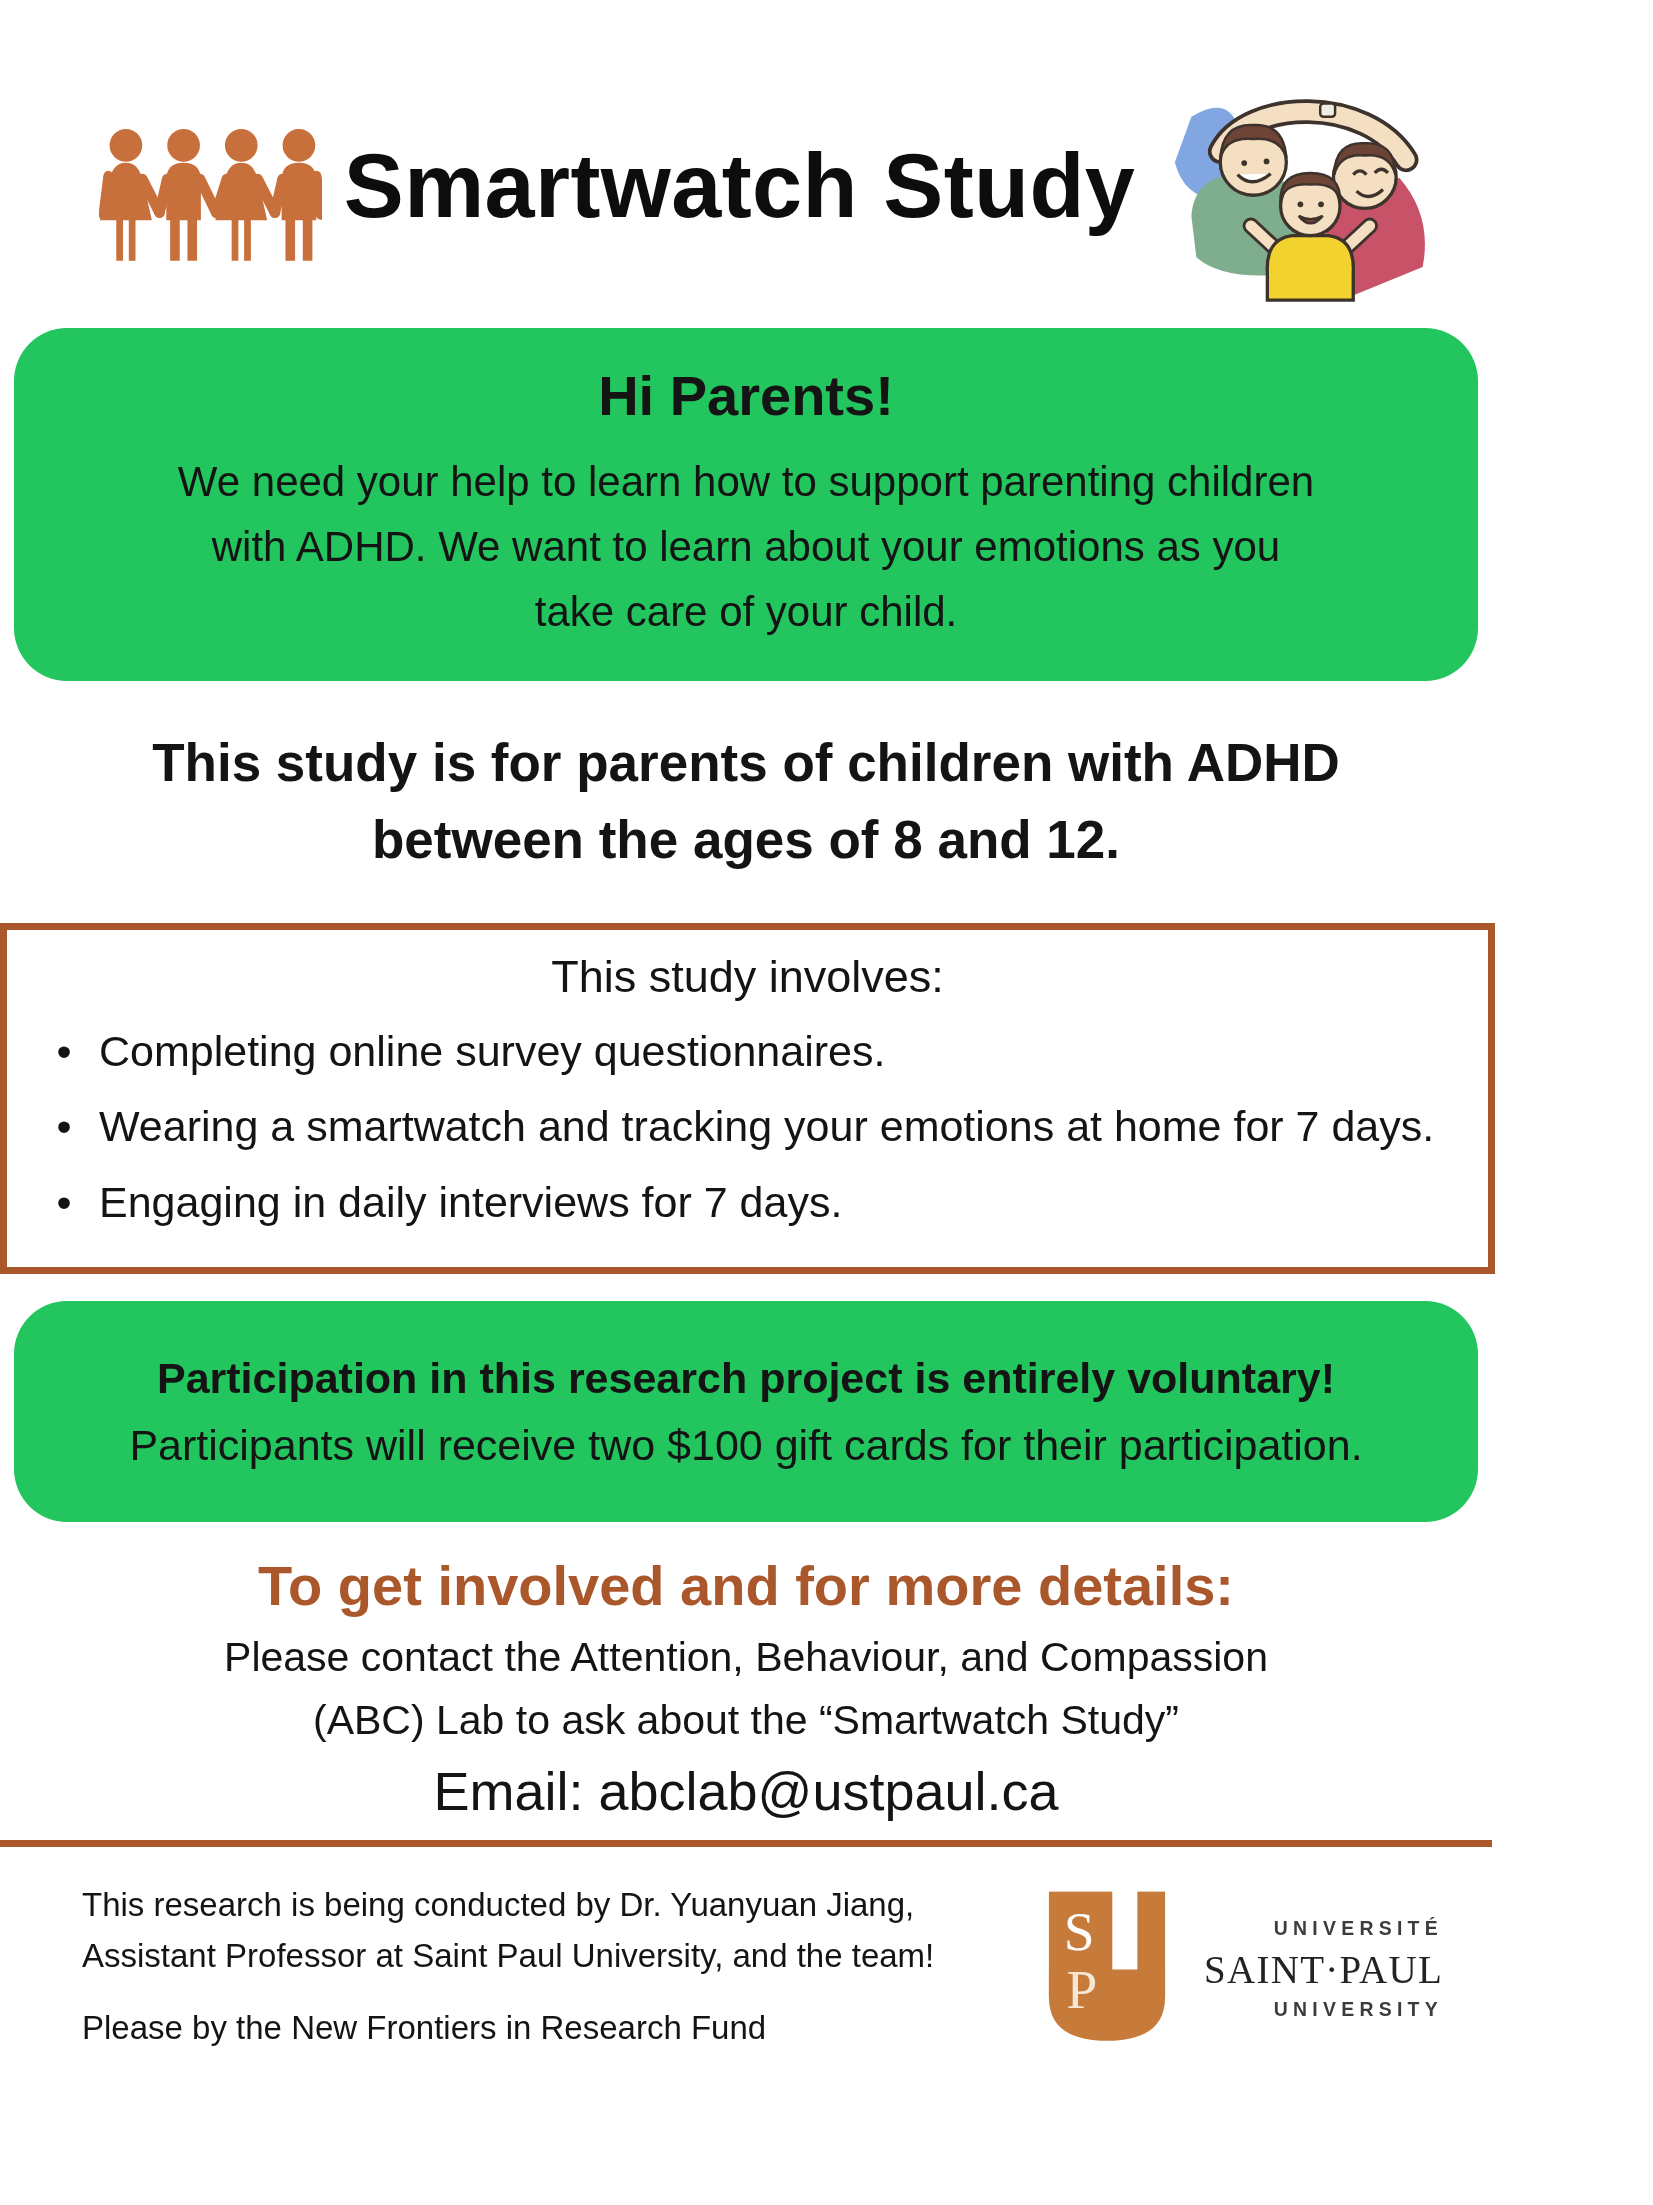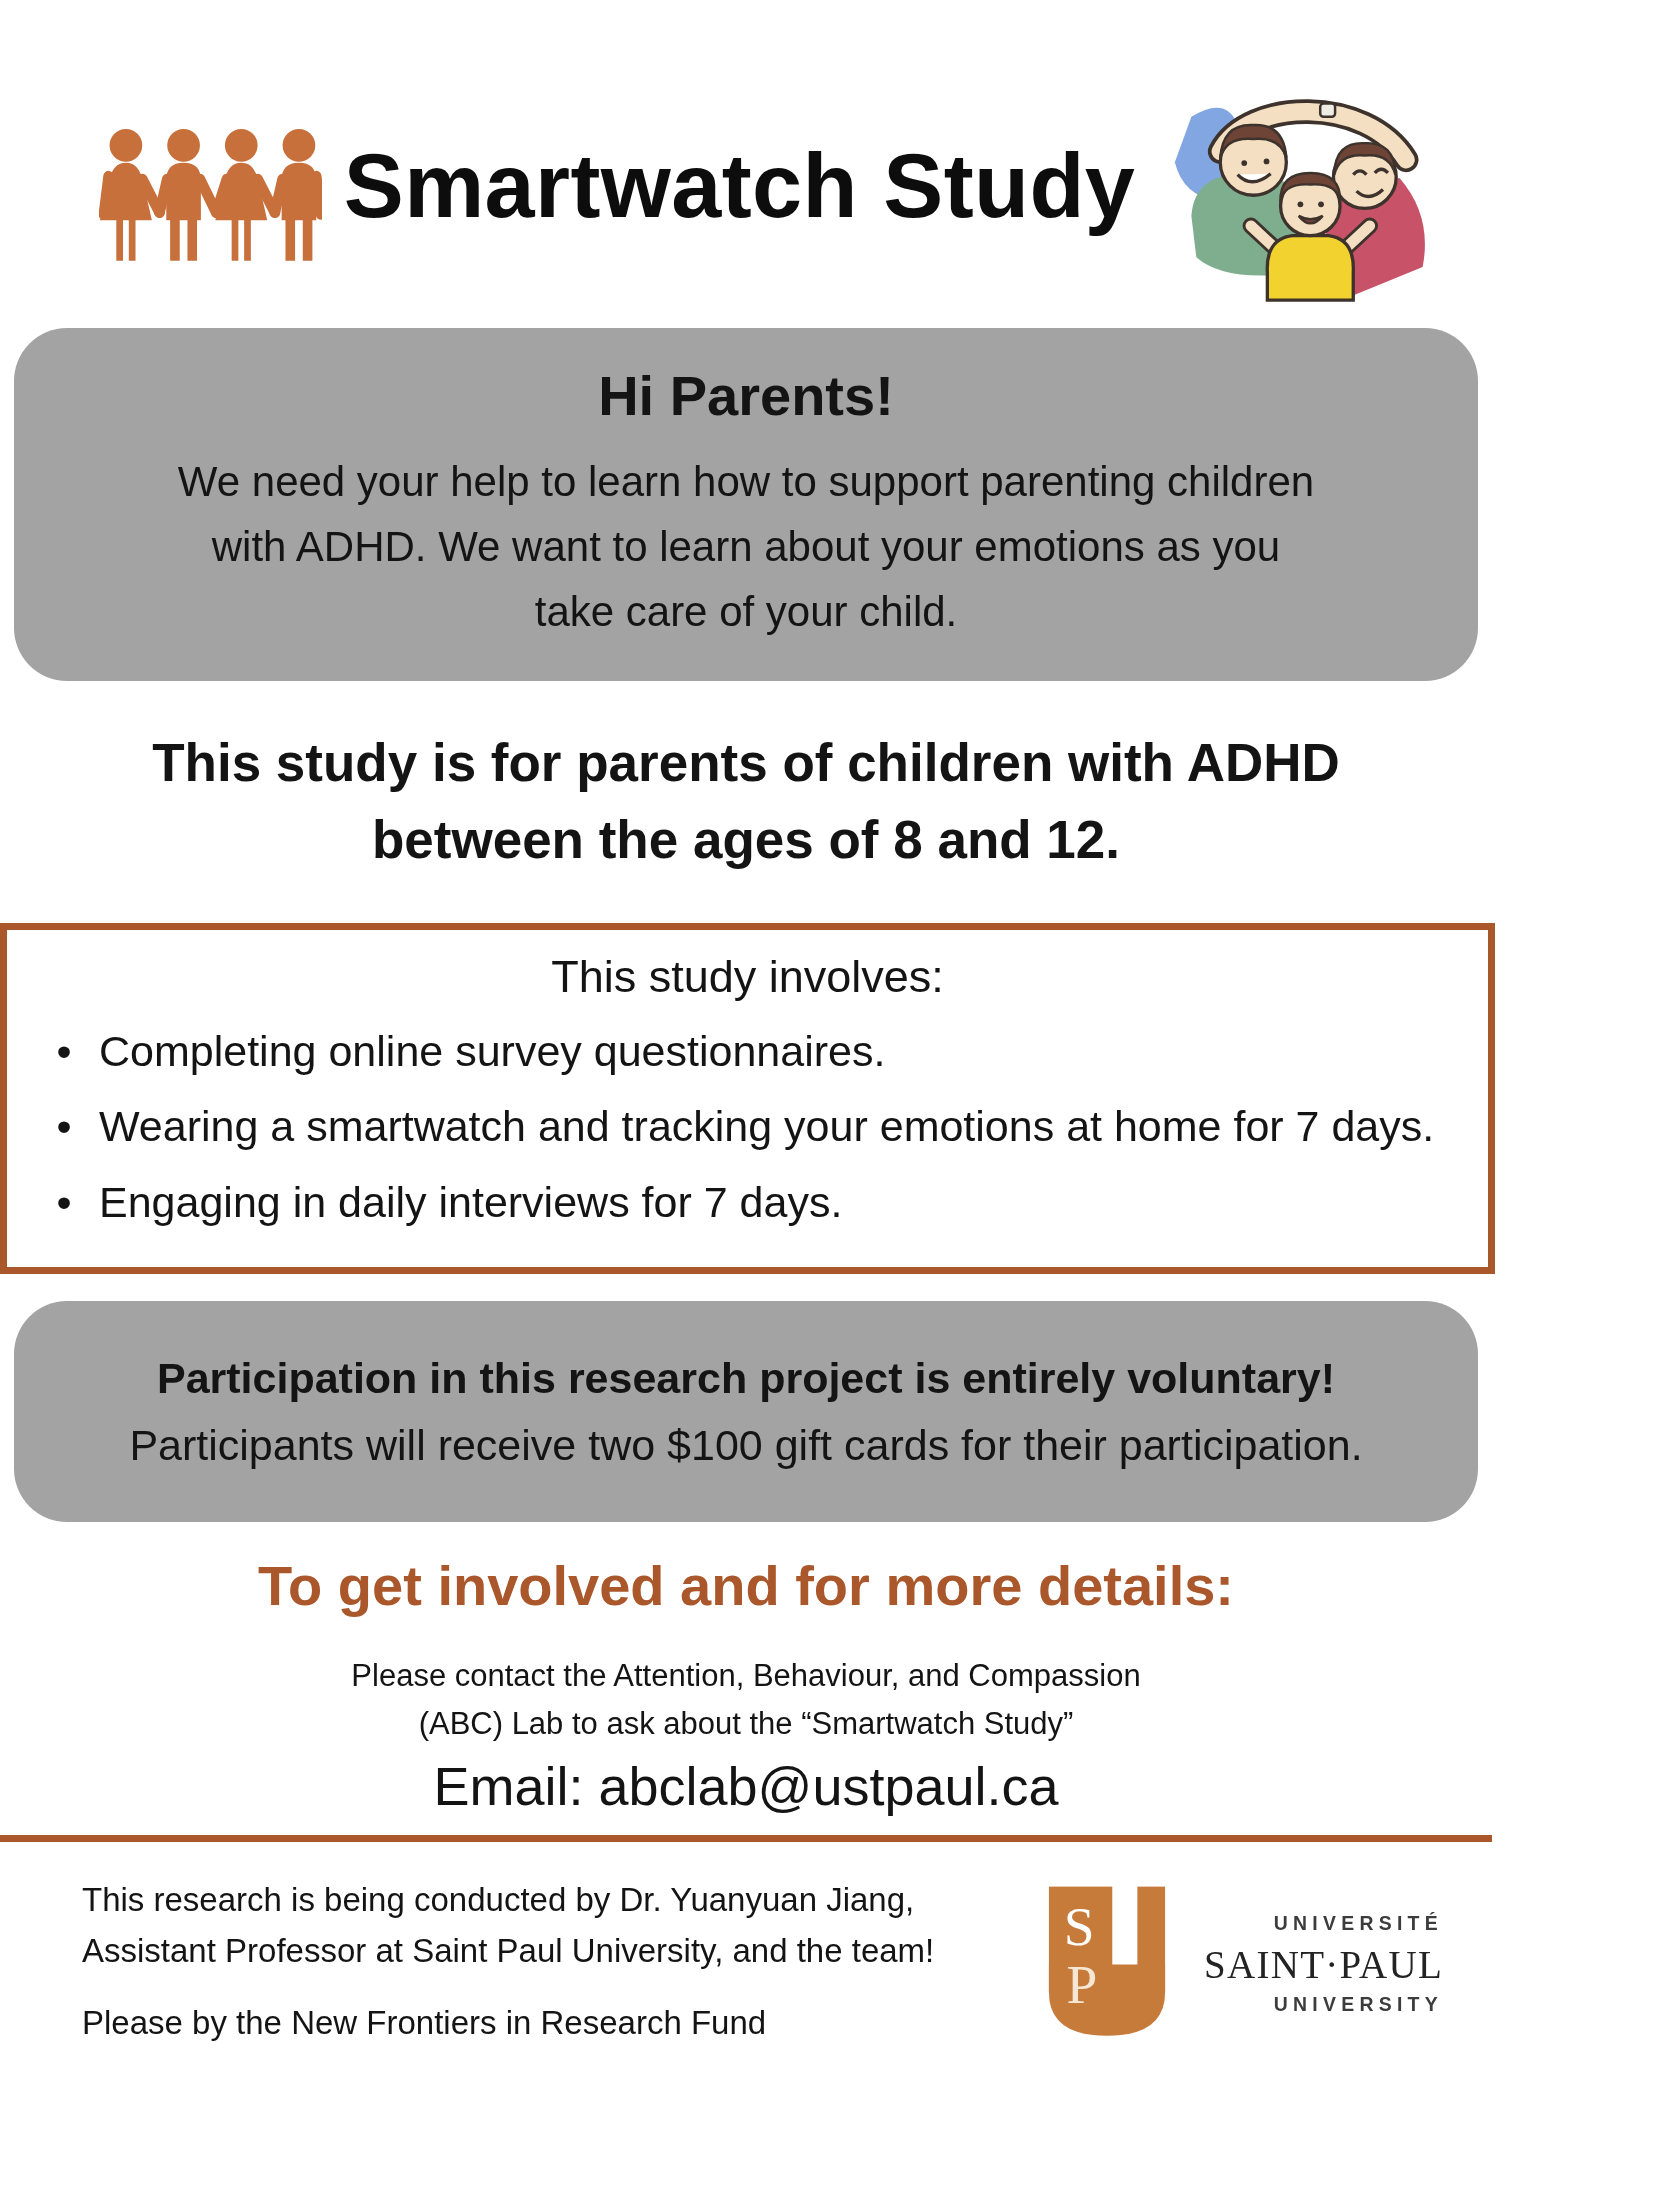--- a/index.html
+++ b/index.html
@@ -20,21 +20,21 @@
   .people-icon { width: 223px; height: 196px; flex: 0 0 auto; margin-top: 17.6px; }
   .page-title {
     flex: 1 1 auto; text-align: center;
     font-size: 90px; font-weight: bold; letter-spacing: 0.4px;
     margin-top: 49px; color: #0d0d0d; line-height: 1.1;
   }
   .family-art { width: 300px; height: 223px; flex: 0 0 auto; margin-top: 4.4px; }
 
   
   .card {
-    background: #a3a3a3;
+    background: #22c55e;
     border-radius: 53px;
     margin: 0 auto;
     width: 1464px;
     box-sizing: border-box;
     text-align: center;
   }
   .intro-card { margin-top: 12.3px; padding: 35px 44px 37px; }
   .intro-card h2 { font-size: 56px; font-weight: bold; margin: 0 0 21px; }
   .intro-card p  { font-size: 42px; line-height: 1.55; margin: 0 auto; max-width: 1156px; }
 
@@ -61,21 +61,21 @@
     font-size: 43px;
   }
 
   .voluntary-card { margin-top: 27px; padding: 44px 66px; }
   .voluntary-card p { font-size: 43px; line-height: 1.55; margin: 0 auto; max-width: 1319px; }
   .voluntary-card .b { font-weight: bold; }
 
   
   .contact { text-align: center; margin-top: 32px; }
   .contact h2 { color: #A9572B; font-size: 56px; font-weight: bold; margin: 0; line-height: 1.15; }
-  .contact .contact-body { margin-top: 33px; font-size: 31px; line-height: 1.55; }
+  .contact .contact-body { margin-top: 7px; font-size: 41px; line-height: 1.55; }
   .contact .email { margin-top: 7px; font-size: 54px; line-height: 1.15; }
 
   .divider { width: 100%; height: 6.2px; background: #A9572B; margin-top: 18.5px; }
 
   
   .footer {
     display: flex; justify-content: space-between; align-items: flex-start;
     padding: 32px 49px 0 82px;
   }
   .footer-text { font-size: 33px; line-height: 1.55; }

